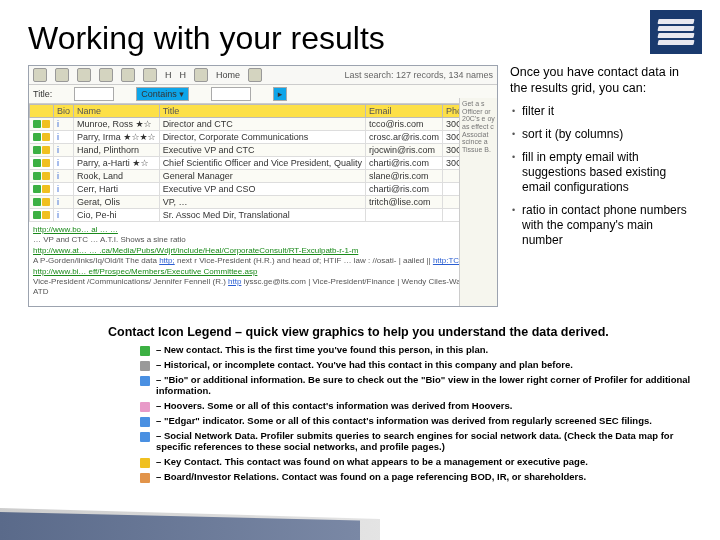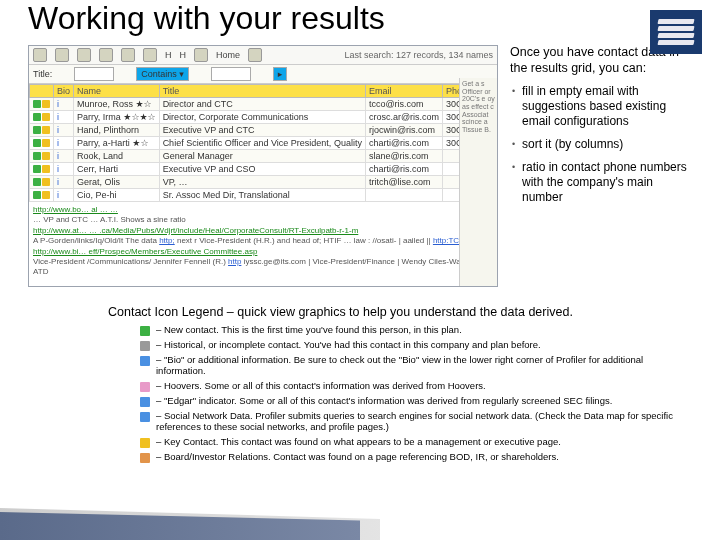--- a/index.html
+++ b/index.html
@@ -1,17 +1,17 @@
 <!DOCTYPE html>
 <html><head>
 <meta charset="utf-8">
 <style>
   * { box-sizing: border-box; margin: 0; padding: 0; }
   body { width: 720px; height: 540px; font-family: Arial, sans-serif; background: #fff; position: relative; overflow: hidden; }
-  .slide { padding: 0 28px; position: relative; height: 100%; }
+  .slide { padding: 20px 28px; position: relative; height: 100%; }
   .title { font-size: 32px; font-weight: 400; color: #000; margin-bottom: 8px; }
   .logo { position: absolute; top: 10px; right: 18px; width: 52px; height: 44px; background: #1a3a6e; display: flex; flex-direction: column; justify-content: center; align-items: center; padding: 4px; }
   .logo-bar { width: 36px; height: 5px; background: #e8e8f0; margin: 1px 0; transform: skewX(-12deg); border-radius: 1px; }
   .content { display: flex; gap: 12px; }
   .app { flex: 0 0 470px; border: 1px solid #9ca3af; font-size: 9px; color: #333; background: #fff; }
   .toolbar { display: flex; padding: 2px 4px; gap: 8px; border-bottom: 1px solid #ccc; background: #f8f8f5; align-items: center; }
   .tb-icon { width: 14px; height: 14px; background: #d4d4c0; border: 1px solid #999; border-radius: 2px; }
   .tb-text { font-size: 9px; color: #444; }
   .filter-row { display: flex; padding: 2px 4px; gap: 22px; border-bottom: 1px solid #ccc; background: #fafaf5; align-items: center; font-size: 9px; }
   .filter-row input { font-size: 9px; border: 1px solid #aaa; padding: 1px 2px; width: 40px; }
@@ -32,21 +32,21 @@
   .snips { padding: 3px 4px; font-size: 8px; line-height: 1.3; color: #555; }
   .snips .url { text-decoration: underline; text-align: right; }
   .snips .green { color: #1a8a1a; }
   .snips .blue { color: #2a5ed2; }
   .sidepanel { position:absolute; right:0; top:32px; width:38px; background:#f6f6ee; border-left:1px solid #ccc; height: calc(100% - 32px); font-size:7px; color:#777; padding:2px; line-height:1.1; overflow:hidden; }
   .side-text { flex: 0 0 186px; font-size: 12.5px; color: #000; line-height: 1.25; }
   .side-text p { margin-bottom: 8px; }
   .side-text ul { list-style: none; }
   .side-text li { position: relative; padding-left: 12px; margin-bottom: 8px; font-size: 12px; }
   .side-text li::before { content: "•"; position: absolute; left: 2px; color: #555; font-size: 9px; top: 2px; }
-  .legend { margin-top: 18px; font-size: 12.5px; }
+  .legend { margin-top: 18px; font-size: 12.5px; font-weight: bold; }
   .legend-title { margin-left: 80px; margin-bottom: 6px; }
   .legend-items { margin-left: 112px; }
   .legend-item { display: flex; gap: 6px; font-size: 9.5px; color: #000; margin-bottom: 4px; line-height: 1.15; }
   .legend-item .ic { flex: 0 0 10px; width: 10px; height: 10px; margin-top: 1px; }
   .legend-item .txt { flex: 1; }
   .footer-stripe { position: absolute; bottom: 0; left: 0; width: 360px; height: 28px; background: linear-gradient(90deg, #5a6a8a 0%, #7a88a5 100%); clip-path: polygon(0 0, 100% 30%, 100% 100%, 0 100%); }
   .footer-stripe2 { position: absolute; bottom: 0; left: 0; width: 380px; height: 32px; background: linear-gradient(90deg, #b8b8b8 0%, #d8d8d8 100%); clip-path: polygon(0 0, 100% 34%, 100% 100%, 0 100%); opacity:0.7; }
 </style>
 </head>
 <body>
@@ -212,22 +212,23 @@
 oy as
 effect c
 Associat
 scince a
 Tissue B.</div>
     </div>
 
     <div class="side-text">
       <p>Once you have contact data in the results grid, you can:</p>
       <ul id="bullets">
+          <li>filter it</li>
+          <li>sort it (by columns)</li>
           <li>fill in empty email with suggestions based existing email configurations</li>
-          <li>sort it (by columns)</li>
           <li>ratio in contact phone numbers with the company's main number</li>
         </ul>
     </div>
   </div>
 
   <div class="legend">
     <div class="legend-title">Contact Icon Legend – quick view graphics to help you understand the data derived.</div>
     <div class="legend-items" id="legend-items">
         <div class="legend-item">
           <span class="ic green"></span>

